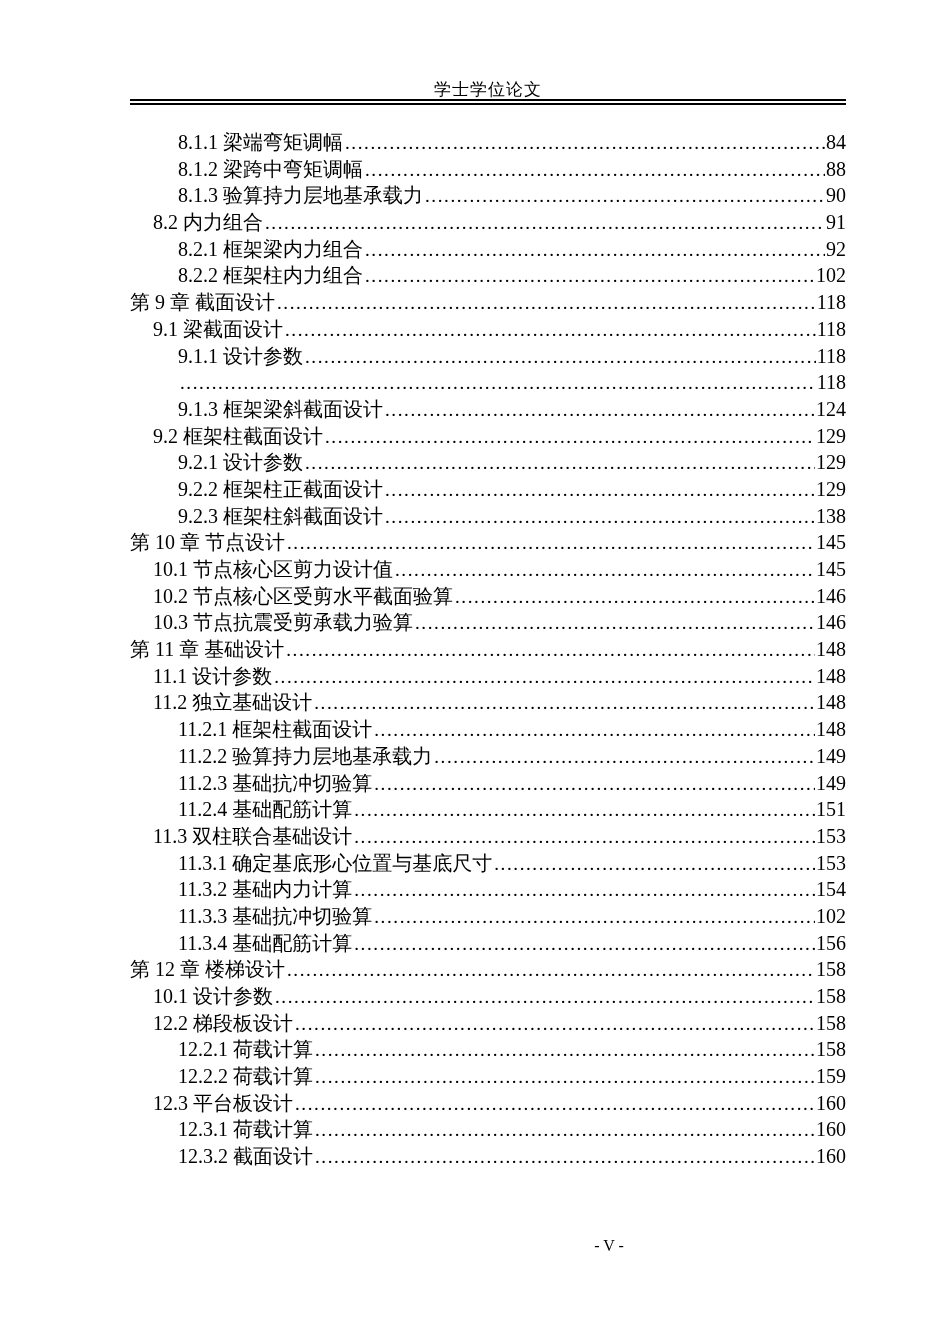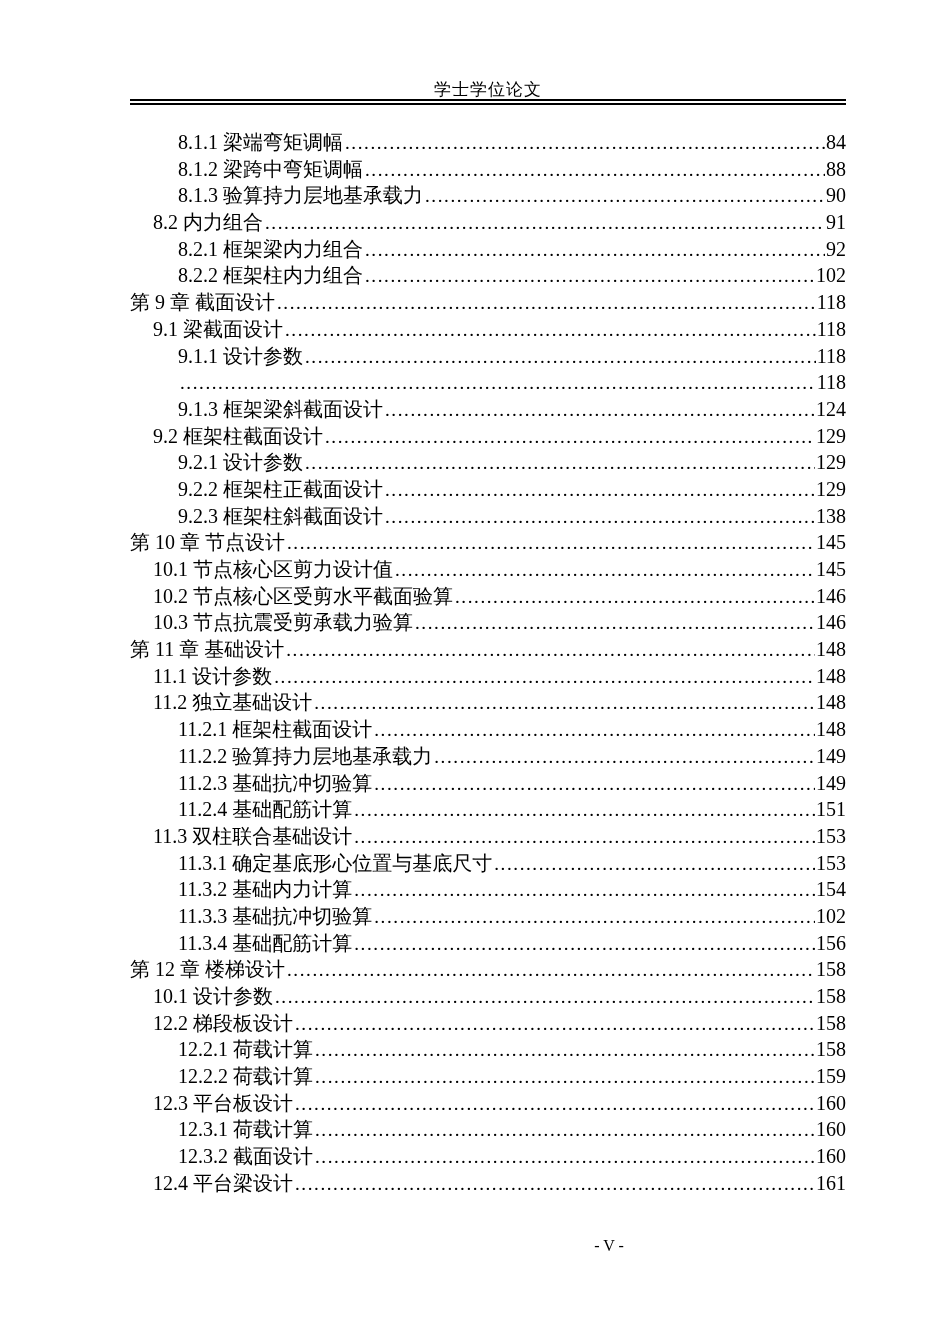--- a/index.html
+++ b/index.html
@@ -312,22 +312,17 @@
     <span class="toc-dots"></span>
     <span class="toc-page">160</span>
   </div>
 
   <div class="toc-row level-3">
     <span class="toc-label">12.3.2 截面设计</span>
     <span class="toc-dots"></span>
     <span class="toc-page">160</span>
   </div>
 
-  <div class="toc-row level-2">
-    <span class="toc-label">12.4 平台梁设计</span>
-    <span class="toc-dots"></span>
-    <span class="toc-page">161</span>
-  </div>
 </div>
 
   <div class="footer-page-number">- V -</div>
 
 </div>
 
 </body></html>

